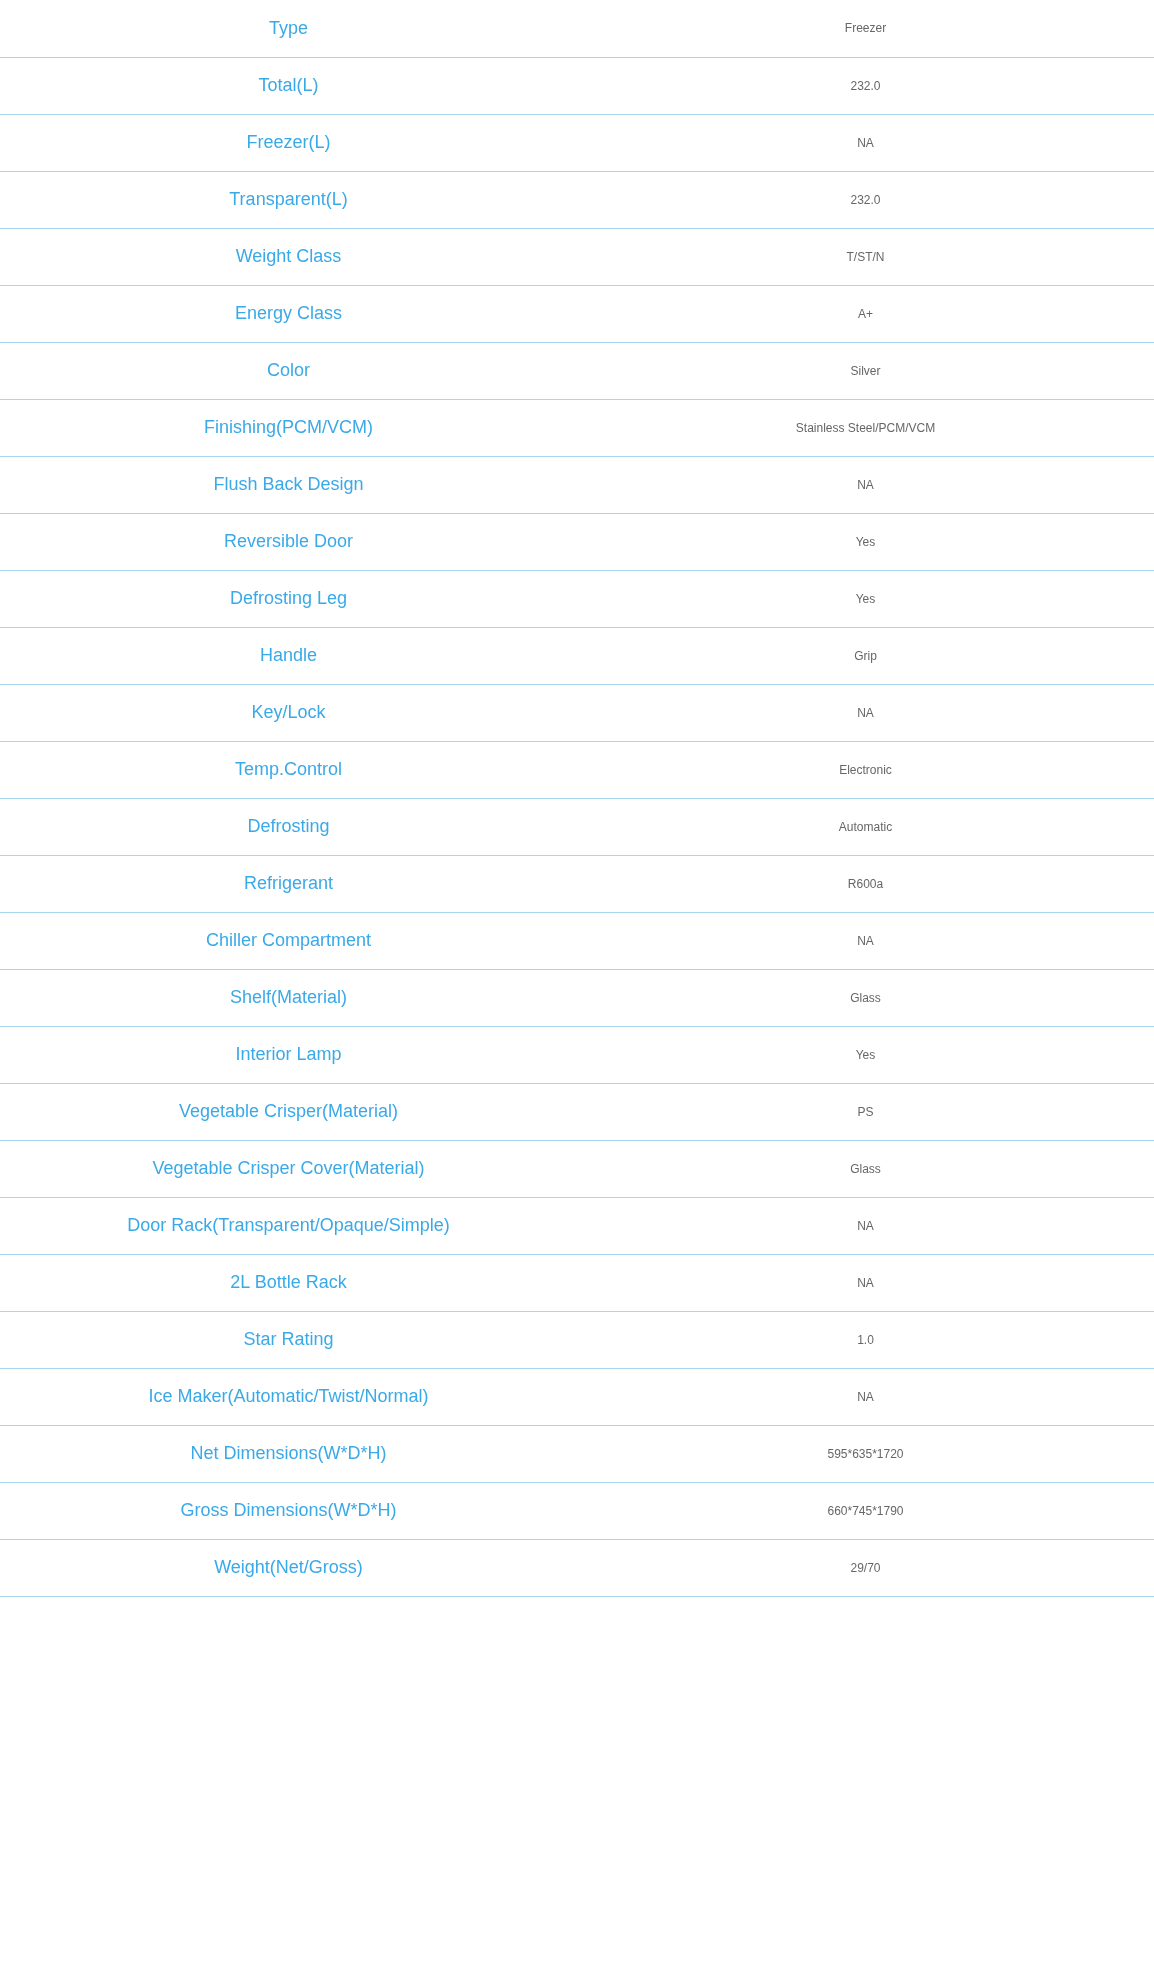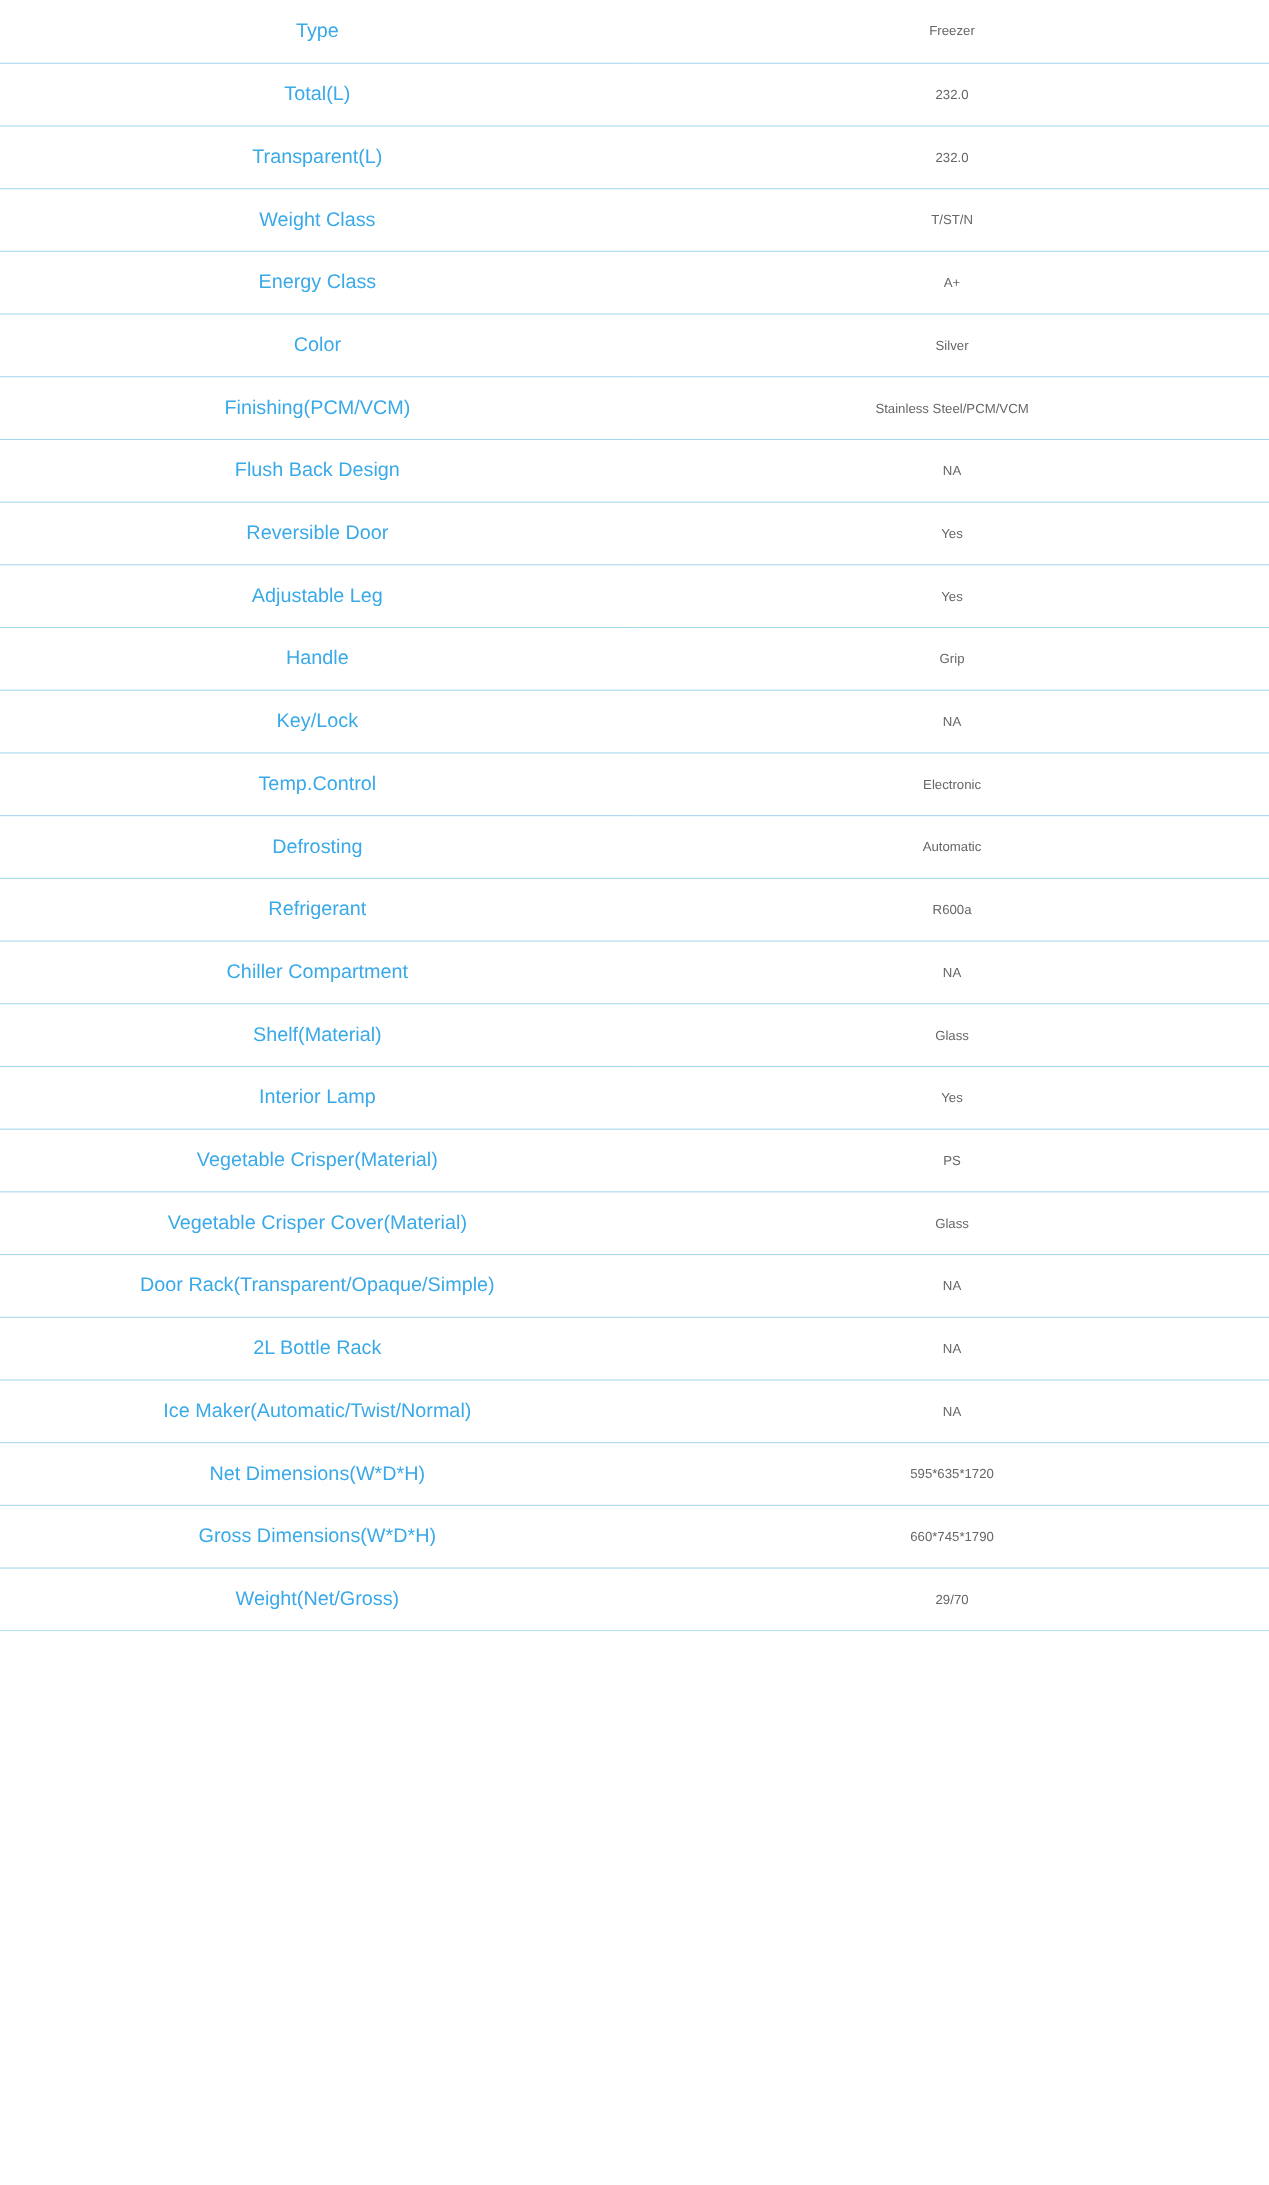--- a/index.html
+++ b/index.html
@@ -56,20 +56,24 @@
   <tbody>
       <tr>
         <td class="label-cell">Type</td>
         <td class="value-cell">Freezer</td>
       </tr>
       <tr>
         <td class="label-cell">Total(L)</td>
         <td class="value-cell">232.0</td>
       </tr>
       <tr>
+        <td class="label-cell">Freezer(L)</td>
+        <td class="value-cell">NA</td>
+      </tr>
+      <tr>
         <td class="label-cell">Transparent(L)</td>
         <td class="value-cell">232.0</td>
       </tr>
       <tr>
         <td class="label-cell">Weight Class</td>
         <td class="value-cell">T/ST/N</td>
       </tr>
       <tr>
         <td class="label-cell">Energy Class</td>
         <td class="value-cell">A+</td>
@@ -84,21 +88,21 @@
       </tr>
       <tr>
         <td class="label-cell">Flush Back Design</td>
         <td class="value-cell">NA</td>
       </tr>
       <tr>
         <td class="label-cell">Reversible Door</td>
         <td class="value-cell">Yes</td>
       </tr>
       <tr>
-        <td class="label-cell">Adjustable Leg</td>
+        <td class="label-cell">Defrosting Leg</td>
         <td class="value-cell">Yes</td>
       </tr>
       <tr>
         <td class="label-cell">Handle</td>
         <td class="value-cell">Grip</td>
       </tr>
       <tr>
         <td class="label-cell">Key/Lock</td>
         <td class="value-cell">NA</td>
       </tr>
@@ -136,20 +140,24 @@
       </tr>
       <tr>
         <td class="label-cell">Door Rack(Transparent/Opaque/Simple)</td>
         <td class="value-cell">NA</td>
       </tr>
       <tr>
         <td class="label-cell">2L Bottle Rack</td>
         <td class="value-cell">NA</td>
       </tr>
       <tr>
+        <td class="label-cell">Star Rating</td>
+        <td class="value-cell">1.0</td>
+      </tr>
+      <tr>
         <td class="label-cell">Ice Maker(Automatic/Twist/Normal)</td>
         <td class="value-cell">NA</td>
       </tr>
       <tr>
         <td class="label-cell">Net Dimensions(W*D*H)</td>
         <td class="value-cell">595*635*1720</td>
       </tr>
       <tr>
         <td class="label-cell">Gross Dimensions(W*D*H)</td>
         <td class="value-cell">660*745*1790</td>

